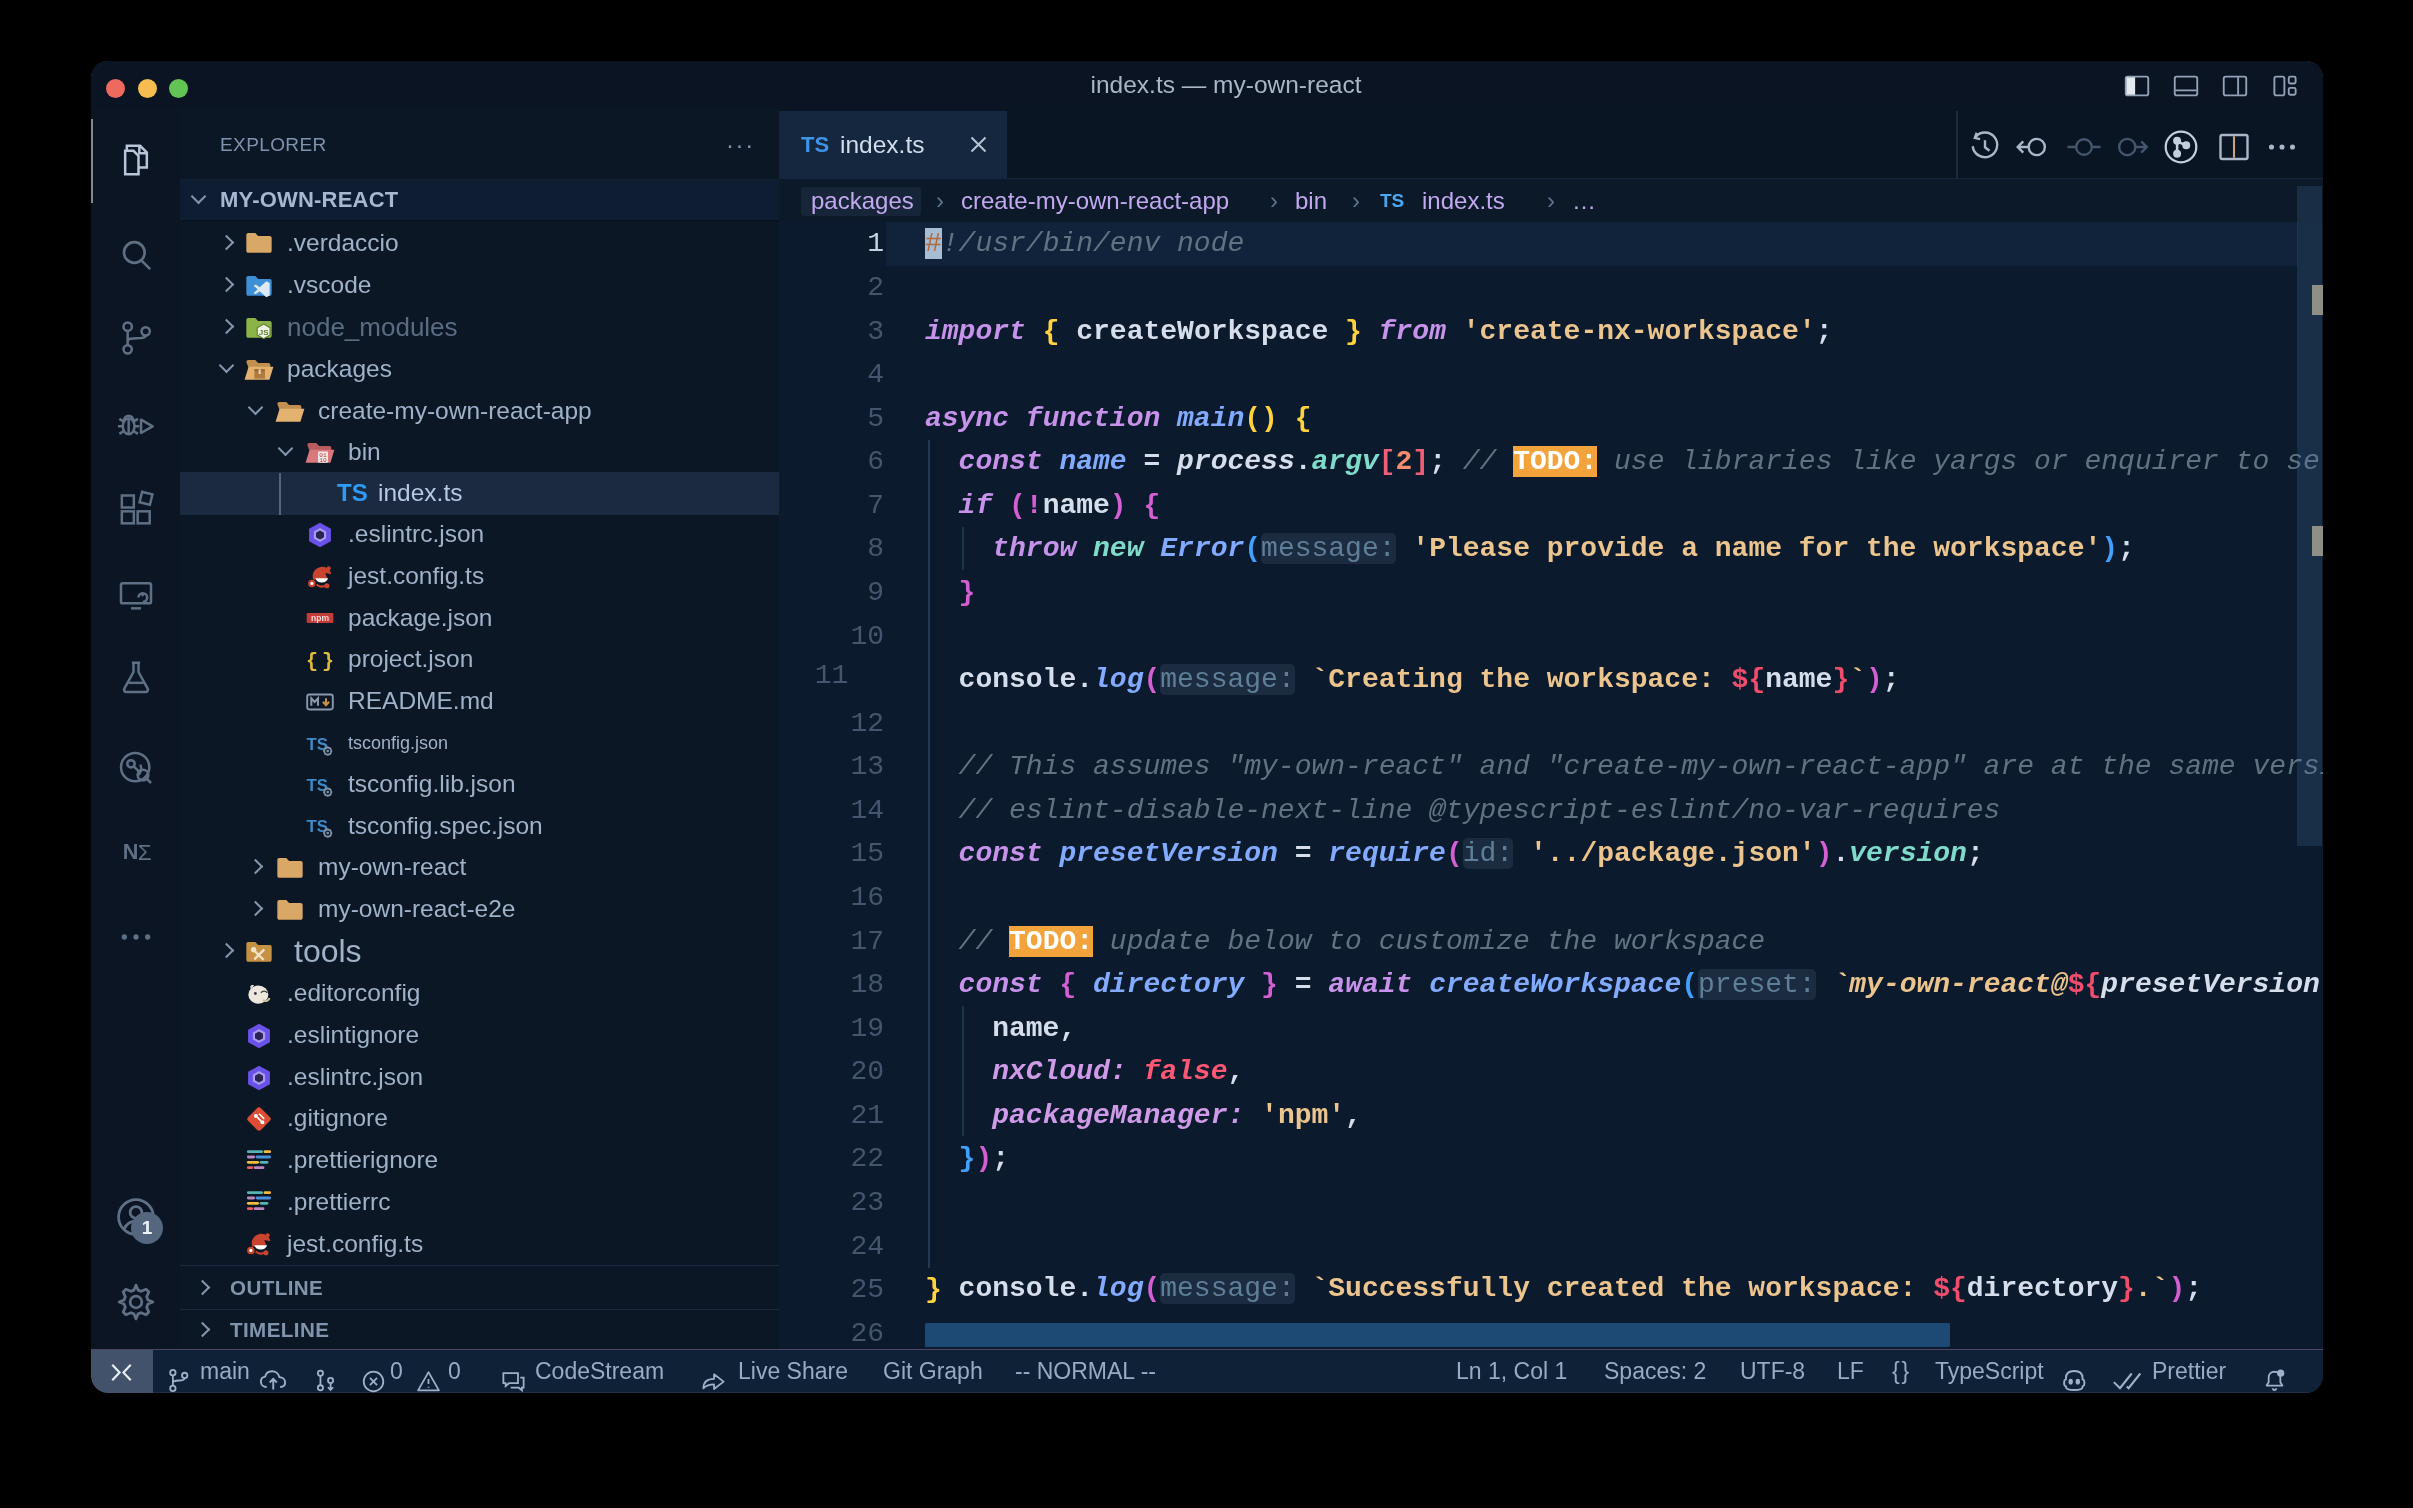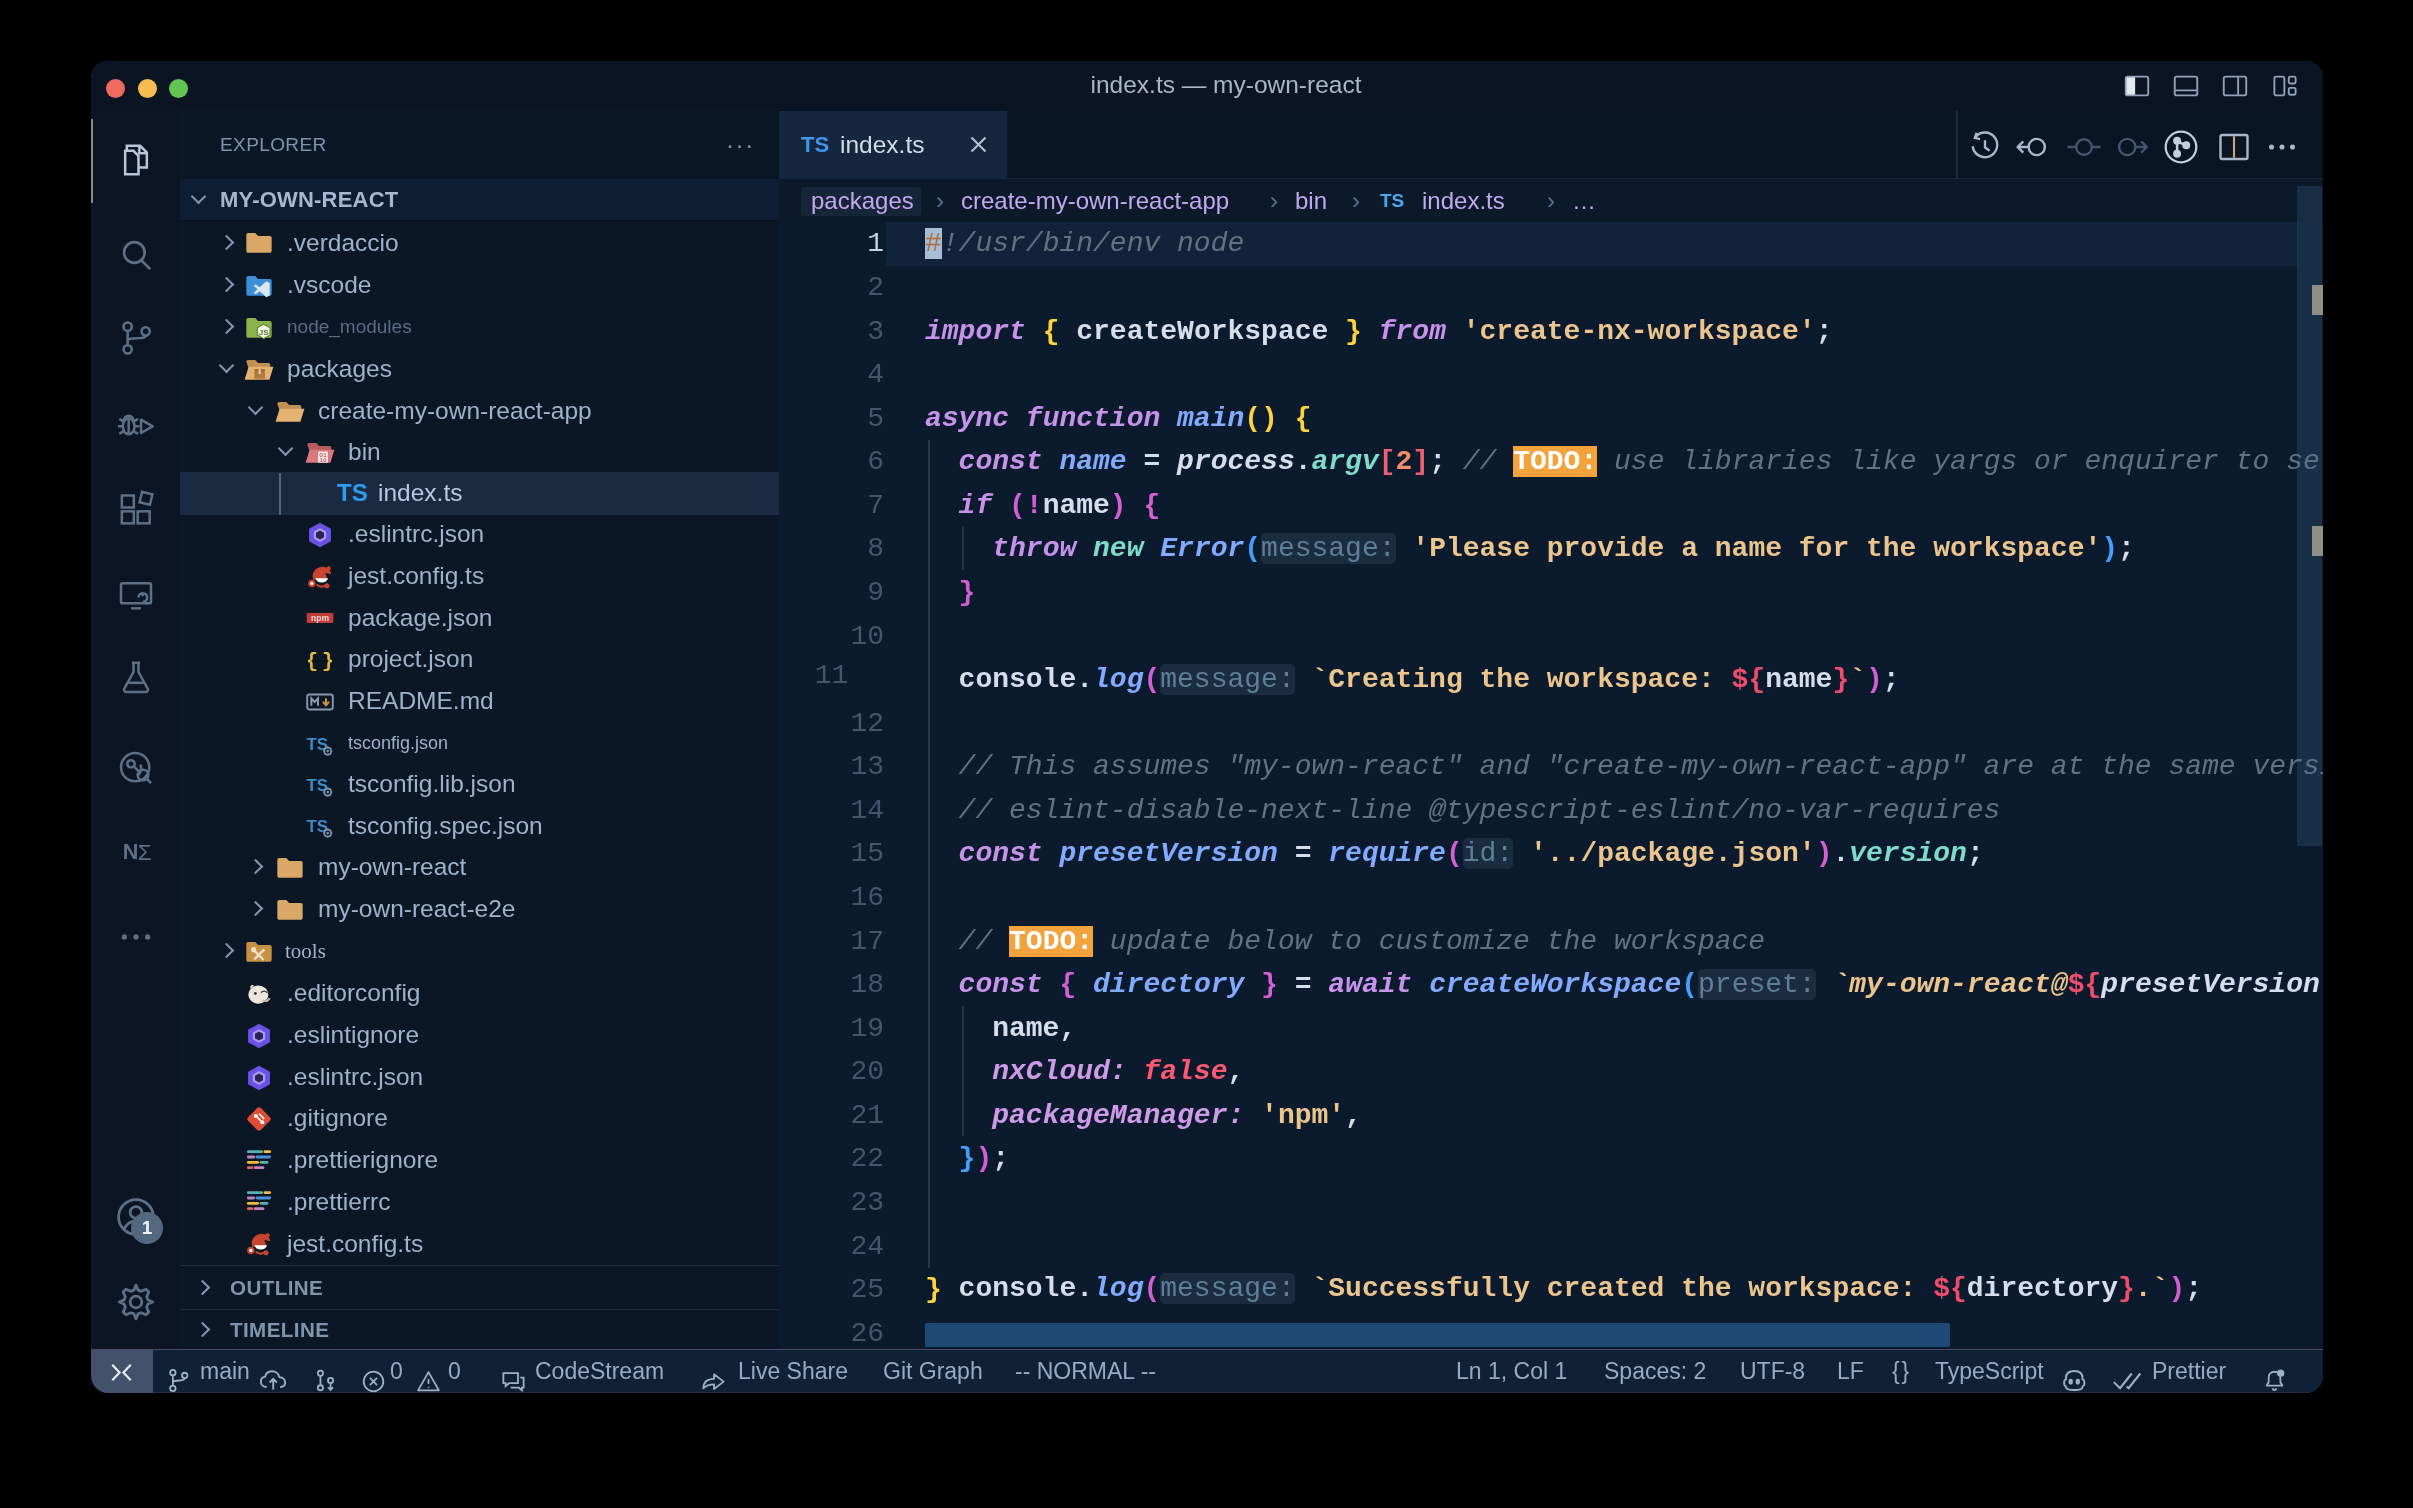--- a/index.html
+++ b/index.html
@@ -160,21 +160,21 @@
           <path d="M2.5 6 C2.5 5.2 3.1 4.5 4 4.5 H9.2 L11.3 6.7 H20 C20.9 6.7 21.5 7.4 21.5 8.2 V17.8 C21.5 18.7 20.9 19.4 20 19.4 H4 C3.1 19.4 2.5 18.7 2.5 17.8 Z" fill="#3d8fd6"></path>
           <path d="M17.5 8.5 L12.5 13 L9.5 10.8 L8 11.8 L11 14.5 L8 17.2 L9.5 18.2 L12.5 16 L17.5 20.5 L20 19.2 V9.8 Z" fill="#dce9f5"></path>
         </svg></span>
 <span class="abs" style="left:107px; top:155px; height:42px; line-height:42px; color:#9fb2c8; font-size:24.5px; ">.vscode</span>
 <span class="abs chev r" style="left:41px; top:212px;"></span>
 <span class="abs" style="left:63px; top:203px;"><svg width="32" height="32" viewBox="0 0 24 24">
           <path d="M2.5 6 C2.5 5.2 3.1 4.5 4 4.5 H9.2 L11.3 6.7 H20 C20.9 6.7 21.5 7.4 21.5 8.2 V17.8 C21.5 18.7 20.9 19.4 20 19.4 H4 C3.1 19.4 2.5 18.7 2.5 17.8 Z" fill="#8bb348"></path>
           <path d="M15.5 9 L20.3 11.8 V17.2 L15.5 20 L10.7 17.2 V11.8 Z" fill="#eef5e4" stroke="#5d7a30" stroke-width="0.8"></path>
           <text x="15.5" y="17" font-size="6" font-family="Liberation Sans, sans-serif" font-weight="bold" fill="#5d7a30" text-anchor="middle">JS</text>
         </svg></span>
-<span class="abs" style="left:107px; top:197px; height:42px; line-height:42px; color:#5a6c82; font-size:19px; ">node_modules</span>
+<span class="abs" style="left:107px; top:197px; height:42px; line-height:42px; color:#5a6c82; font-size:26px; ">node_modules</span>
 <span class="abs chev d" style="left:41px; top:251px;"></span>
 <span class="abs" style="left:63px; top:245px;"><svg width="32" height="32" viewBox="0 0 24 24">
           <path d="M2.5 6 C2.5 5.2 3.1 4.5 4 4.5 H9.2 L11.3 6.7 H19 C19.9 6.7 20.5 7.4 20.5 8.2 V10 H4 Z" fill="#c18f4f"></path>
           <path d="M1.2 19.4 L4.2 9.5 H22.8 L19.8 19.4 Z" fill="#e3b271"></path>
           <rect x="8.5" y="11.5" width="8" height="7" fill="#b07b3e"></rect>
           <path d="M8.5 11.5 H16.5 L15.8 13.2 H9.2 Z" fill="#9a6930"></path>
           <rect x="11.7" y="11.5" width="1.6" height="3.5" fill="#e8d3ae"></rect>
         </svg></span>
 <span class="abs" style="left:107px; top:239px; height:42px; line-height:42px; color:#9fb2c8; font-size:24.5px; ">packages</span>
 <span class="abs chev d" style="left:70px; top:293px;"></span>
@@ -262,21 +262,21 @@
 <span class="abs" style="left:94px; top:785px;"><svg width="32" height="32" viewBox="0 0 24 24">
           <path d="M2.5 6 C2.5 5.2 3.1 4.5 4 4.5 H9.2 L11.3 6.7 H20 C20.9 6.7 21.5 7.4 21.5 8.2 V17.8 C21.5 18.7 20.9 19.4 20 19.4 H4 C3.1 19.4 2.5 18.7 2.5 17.8 Z" fill="#d9a766"></path>
         </svg></span>
 <span class="abs" style="left:138px; top:779px; height:42px; line-height:42px; color:#9fb2c8; font-size:24.5px; ">my-own-react-e2e</span>
 <span class="abs chev r" style="left:41px; top:836px;"></span>
 <span class="abs" style="left:63px; top:827px;"><svg width="32" height="32" viewBox="0 0 24 24">
           <path d="M2.5 6 C2.5 5.2 3.1 4.5 4 4.5 H9.2 L11.3 6.7 H20 C20.9 6.7 21.5 7.4 21.5 8.2 V17.8 C21.5 18.7 20.9 19.4 20 19.4 H4 C3.1 19.4 2.5 18.7 2.5 17.8 Z" fill="#c79144"></path>
           <path d="M8 10.5 L15.5 18 M16 10 L8.5 17.5" stroke="#f0e3c8" stroke-width="1.8"></path>
           <circle cx="8" cy="10.3" r="2" fill="#f0e3c8"></circle>
         </svg></span>
-<span class="abs" style="left:105px; top:821px; height:42px; line-height:42px; color:#9fb2c8; font-size:21px;font-family:Liberation Serif, serif; ">tools</span>
+<span class="abs" style="left:114px; top:821px; height:42px; line-height:42px; color:#9fb2c8; font-size:32px; ">tools</span>
 <span class="abs" style="left:63px; top:869px;"><svg width="32" height="32" viewBox="0 0 24 24">
           <ellipse cx="11.5" cy="12.5" rx="7.5" ry="6.8" fill="#ece8dd"></ellipse>
           <path d="M6 8 C4.5 6.5 6.5 4.5 8.3 5.6 Z" fill="#ece8dd"></path>
           <circle cx="9.3" cy="11.6" r="1.1" fill="#3a3f44"></circle>
           <path d="M13.5 11.2 a2.6 2.6 0 0 1 4.6 0" fill="none" stroke="#3a3f44" stroke-width="1"></path>
           <path d="M15 16.5 C17 18 19.5 17 19.8 15" fill="none" stroke="#cdbf9e" stroke-width="1.6"></path>
         </svg></span>
 <span class="abs" style="left:107px; top:863px; height:42px; line-height:42px; color:#9fb2c8; font-size:24.5px; ">.editorconfig</span>
 <span class="abs" style="left:63px; top:911px;"><svg width="32" height="32" viewBox="0 0 24 24">
           <path d="M12 2.8 L20.2 7.4 V16.6 L12 21.2 L3.8 16.6 V7.4 Z" fill="#6a52e8"></path>

